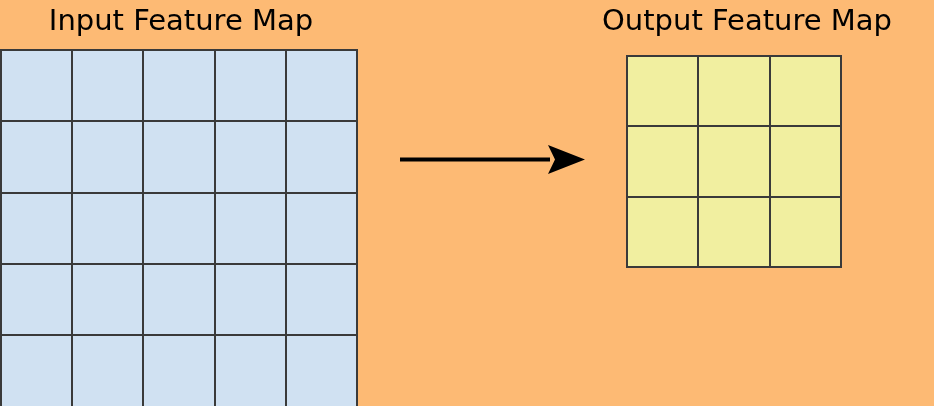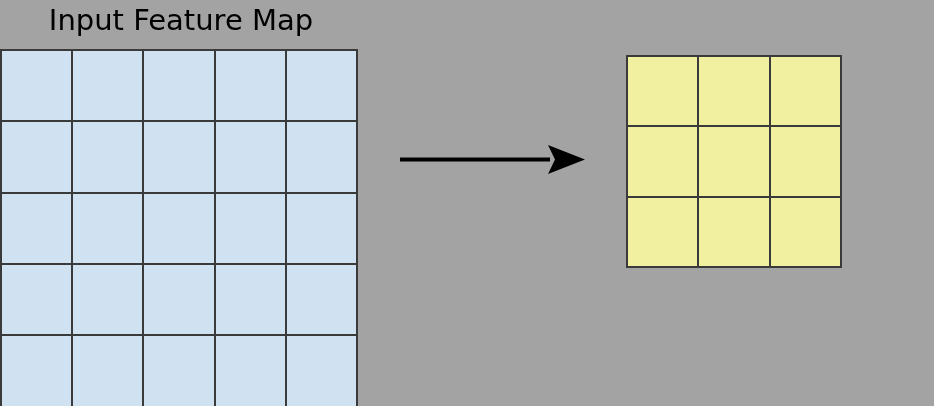--- a/index.html
+++ b/index.html
@@ -7,21 +7,21 @@
     padding: 0;
     background: #ffffff;
   }
   body {
     font-family: "DejaVu Sans", sans-serif;
   }
   #canvas {
     position: relative;
     width: 934px;
     height: 406px;
-    background: #a3a3a3;
+    background: #fdba74;
     overflow: hidden;
   }
 
   
   .title {
     position: absolute;
     text-align: center;
     color: #000000;
     font-size: 29px;
     font-weight: 400;
@@ -81,20 +81,21 @@
     height: 40px;
   }
 </style>
 </head>
 <body>
 
 <div id="canvas">
 
   <div class="title" id="input-title">Input Feature Map</div>
 
+  <div class="title" id="output-title">Output Feature Map</div>
 
   <div class="grid" id="input-grid">
       <div class="cell cell-input"></div>
       <div class="cell cell-input"></div>
       <div class="cell cell-input"></div>
       <div class="cell cell-input"></div>
       <div class="cell cell-input"></div>
       <div class="cell cell-input"></div>
       <div class="cell cell-input"></div>
       <div class="cell cell-input"></div>

